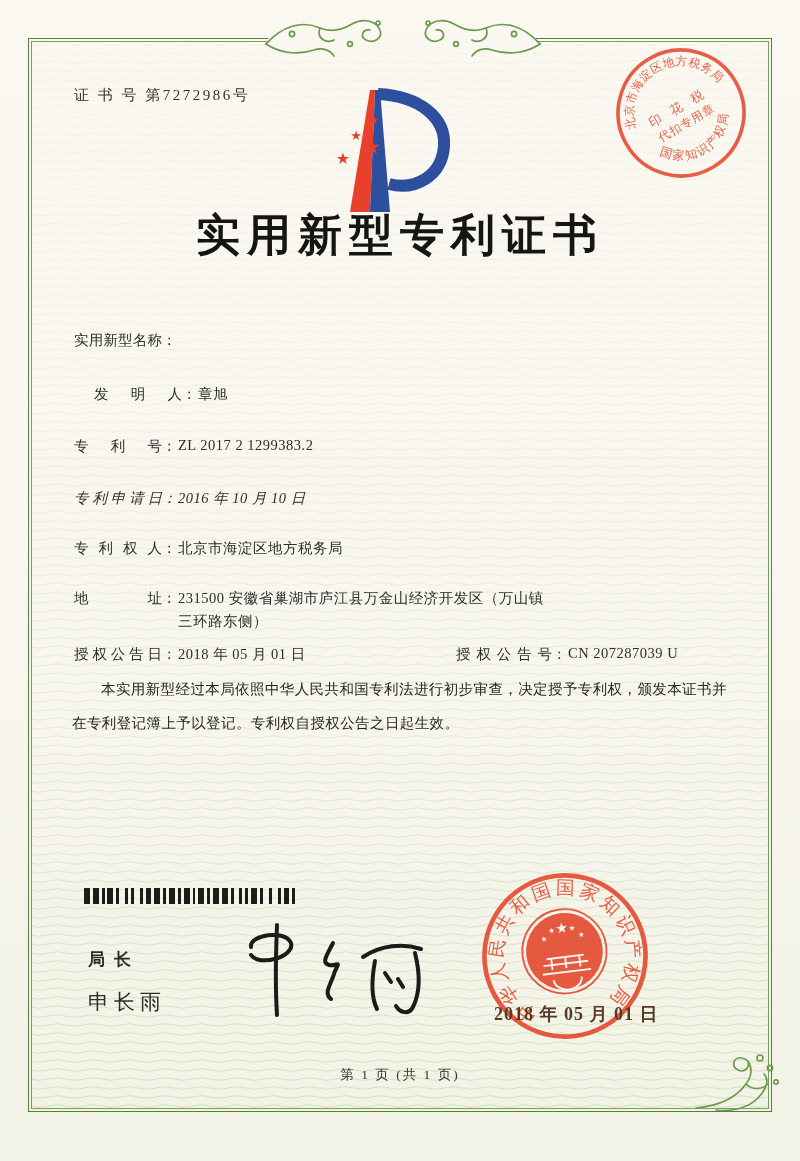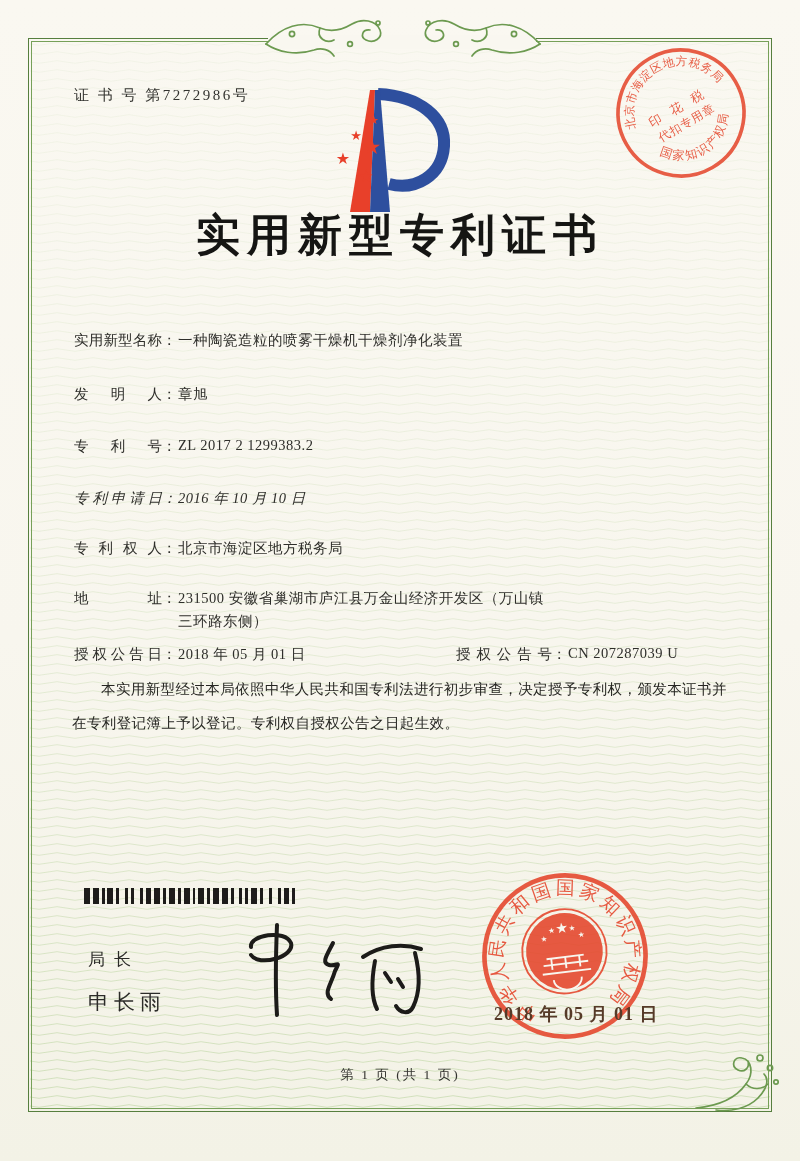--- a/index.html
+++ b/index.html
@@ -15,36 +15,36 @@
   
   .cert-no{left:74px;top:86px;font-size:15px;letter-spacing:2.5px;color:#33332f;}
   
   .title{left:0;top:206px;width:800px;text-align:center;font-size:44px;font-weight:bold;
          letter-spacing:7px;color:#151513;}
   
   .field{left:74px;font-size:14.5px;display:flex;align-items:flex-start;color:#2e2e2a;}
   .field .lbl{display:inline-block;width:88px;text-align:justify;text-align-last:justify;flex:none;}
   .field .colon{flex:none;width:16px;}
   .field .val{letter-spacing:0.5px;}
-  .f-name{top:331px;} .f-inventor{top:385px;} .f-patno{top:437px;}
+  .f-name{top:331px;} .f-inventor{top:385px;margin-left:20px;} .f-patno{top:437px;}
   .f-filing{top:489px;font-style:italic;} .f-patentee{top:539px;justify-content:flex-end;} .f-addr{top:589px;}
   .f-grant{top:645px;width:660px;}
   .grant-no{position:absolute;left:382px;top:0;display:flex;}
   .grant-no .lbl{width:96px;}
   .addr2{margin-top:4px;}
   
   .body-text{left:72px;top:672px;width:660px;font-size:14.5px;line-height:34px;
              letter-spacing:0.4px;color:#262622;}
   .body-text p{margin:0;text-indent:2em;}
   
   .barcode{left:84px;top:888px;width:214px;height:16px;display:flex;}
   .barcode span{height:100%;}
   .barcode span.b{background:#1d1c1a;}
   
-  .issuer-title{left:88px;top:948px;font-size:17px;letter-spacing:9px;}
+  .issuer-title{left:88px;top:948px;font-size:17px;letter-spacing:9px;font-weight:bold;}
   .issuer-name{left:88px;top:988px;font-size:21px;letter-spacing:5px;}
   
   .seal-date{left:494px;top:1002px;font-size:18px;letter-spacing:1px;color:#58ournal;}
   .seal-date{color:#563a28;font-weight:bold;}
   
   .footer{left:0;top:1066px;width:800px;text-align:center;font-size:13.5px;letter-spacing:2px;color:#33332f;}
   
   .tax-stamp{left:612px;top:44px;width:138px;height:138px;transform:rotate(-30deg);opacity:.88;}
   .office-seal{left:476px;top:867px;width:178px;height:178px;transform:rotate(-7deg);opacity:.9;}
   svg text{font-family:"Liberation Serif","DejaVu Serif",serif;}
@@ -243,21 +243,20 @@
       <text x="31" y="78" font-size="16">★</text>
       <text x="54" y="96" font-size="17">★</text>
     </g>
   </svg>
 
   <div class="abs title">实用新型专利证书</div>
 
   <div class="abs field f-name">
     <span class="lbl">实用新型名称</span>
       <span class="colon">：</span>
-    <span class="val">一种陶瓷造粒的喷雾干燥机干燥剂净化装置</span>
   </div>
 
   <div class="abs field f-inventor">
     <span class="lbl">发明人</span>
       <span class="colon">：</span>
     <span class="val">章旭</span>
   </div>
 
   <div class="abs field f-patno">
     <span class="lbl">专利号</span>

